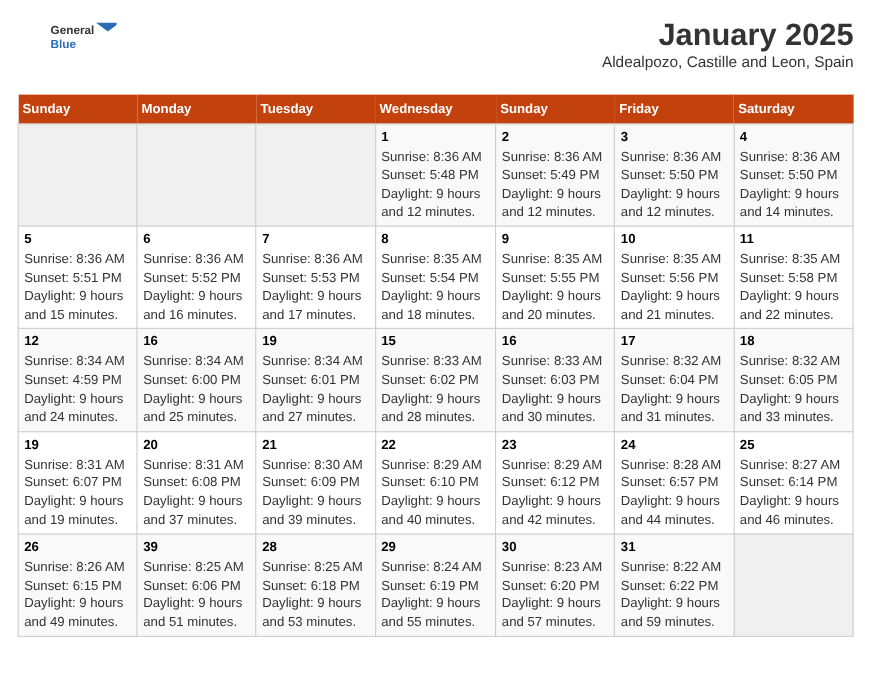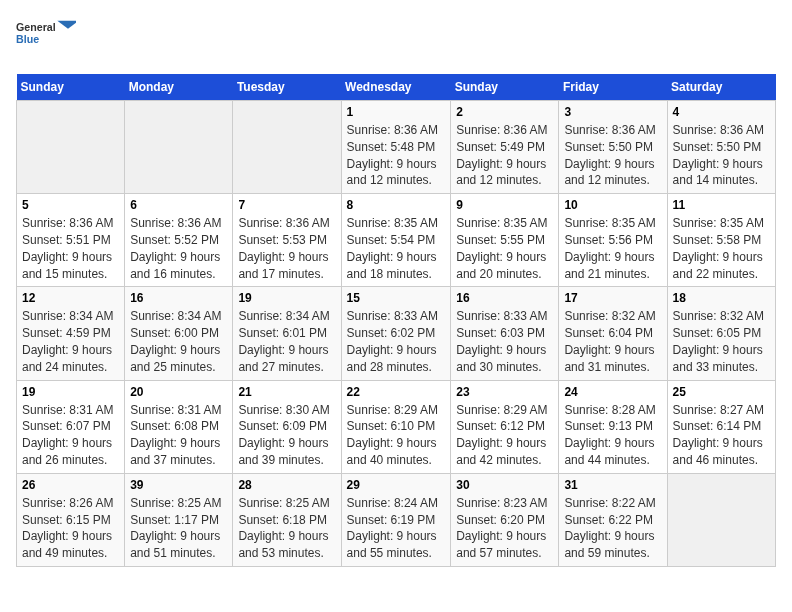--- a/index.html
+++ b/index.html
@@ -8,20 +8,21 @@
       background: #fff;
       width: 792px;
       min-height: 612px;
       padding: 16px;
     }
     .header {
       display: flex;
       justify-content: space-between;
       align-items: flex-start;
       margin-bottom: 12px;
+      margin-left: 30px;
     }
     .logo {
       display: flex;
       align-items: center;
       gap: 4px;
     }
     .title-block {
       text-align: right;
     }
     .title-block h1 {
@@ -33,21 +34,21 @@
       font-size: 14px;
       font-weight: normal;
       color: #333;
     }
     table {
       width: 100%;
       border-collapse: collapse;
       font-size: 11px;
     }
     thead tr th {
-      background-color: #1d4ed8;
+      background-color: #c2410c;
       color: #fff;
       padding: 6px 4px;
       text-align: left;
       font-size: 12px;
       font-weight: bold;
     }
     tbody tr td {
       border: 1px solid #ccc;
       vertical-align: top;
       padding: 4px 5px;
@@ -79,20 +80,24 @@
 <body>
 
 <div class="header">
   <div class="logo">
   <svg width="60" height="36" viewBox="0 0 90 44">
     <text x="0" y="18" font-size="16" font-weight="bold" fill="#333" font-family="Arial">General</text>
     <polygon points="62,2 78,14 94,2" fill="#2a6db5"></polygon>
     <text x="0" y="36" font-size="16" font-weight="bold" fill="#2a6db5" font-family="Arial">Blue</text>
   </svg>
 </div>
+  <div class="title-block">
+    <h1>January 2025</h1>
+    <h2>Aldealpozo, Castille and Leon, Spain</h2>
+  </div>
 </div>
 
 <div style="display:flex;align-items:center;gap:6px;margin-bottom:10px;">
   
 </div>
 
 <table>
   <thead>
     <tr id="header-row">
     <th>Sunday</th>
@@ -257,21 +262,21 @@
           <span>Daylight: 9 hours and 33 minutes.</span>
         </div>
       </td>
       </tr>
       <tr>
         <td>
         <span class="day-number">19</span>
         <div class="day-info">
           <span>Sunrise: 8:31 AM</span><br>
           <span>Sunset: 6:07 PM</span><br>
-          <span>Daylight: 9 hours and 26 minutes.</span>
+          <span>Daylight: 9 hours and 19 minutes.</span>
         </div>
       </td>
         <td>
         <span class="day-number">20</span>
         <div class="day-info">
           <span>Sunrise: 8:31 AM</span><br>
           <span>Sunset: 6:08 PM</span><br>
           <span>Daylight: 9 hours and 37 minutes.</span>
         </div>
       </td>
@@ -296,21 +301,21 @@
         <div class="day-info">
           <span>Sunrise: 8:29 AM</span><br>
           <span>Sunset: 6:12 PM</span><br>
           <span>Daylight: 9 hours and 42 minutes.</span>
         </div>
       </td>
         <td>
         <span class="day-number">24</span>
         <div class="day-info">
           <span>Sunrise: 8:28 AM</span><br>
-          <span>Sunset: 9:13 PM</span><br>
+          <span>Sunset: 6:57 PM</span><br>
           <span>Daylight: 9 hours and 44 minutes.</span>
         </div>
       </td>
         <td>
         <span class="day-number">25</span>
         <div class="day-info">
           <span>Sunrise: 8:27 AM</span><br>
           <span>Sunset: 6:14 PM</span><br>
           <span>Daylight: 9 hours and 46 minutes.</span>
         </div>
@@ -322,21 +327,21 @@
         <div class="day-info">
           <span>Sunrise: 8:26 AM</span><br>
           <span>Sunset: 6:15 PM</span><br>
           <span>Daylight: 9 hours and 49 minutes.</span>
         </div>
       </td>
         <td>
         <span class="day-number">39</span>
         <div class="day-info">
           <span>Sunrise: 8:25 AM</span><br>
-          <span>Sunset: 1:17 PM</span><br>
+          <span>Sunset: 6:06 PM</span><br>
           <span>Daylight: 9 hours and 51 minutes.</span>
         </div>
       </td>
         <td>
         <span class="day-number">28</span>
         <div class="day-info">
           <span>Sunrise: 8:25 AM</span><br>
           <span>Sunset: 6:18 PM</span><br>
           <span>Daylight: 9 hours and 53 minutes.</span>
         </div>

